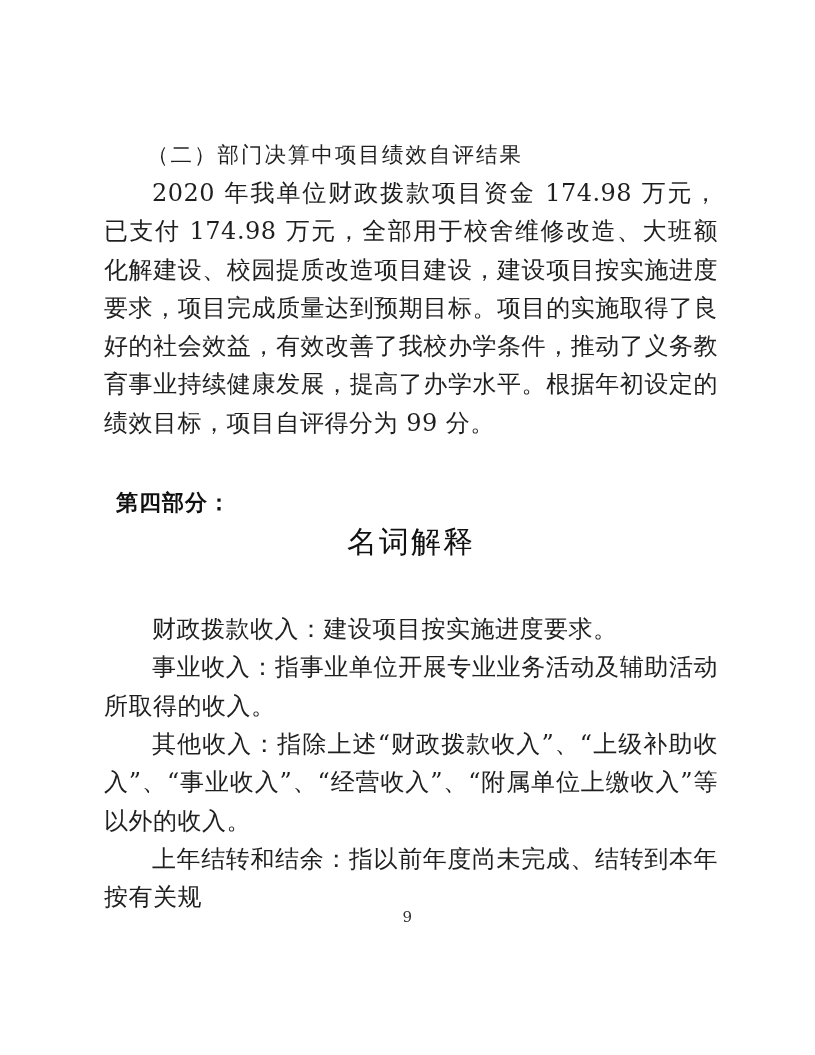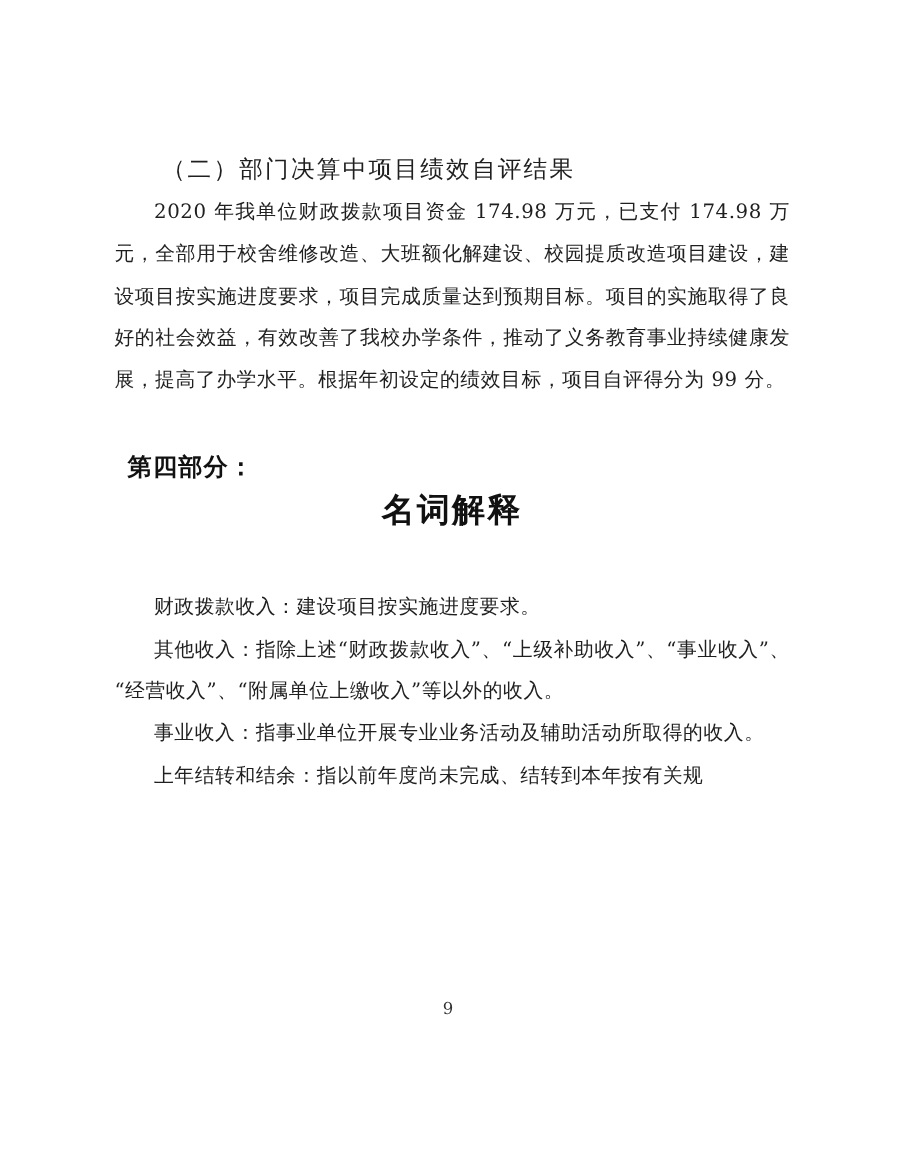--- a/index.html
+++ b/index.html
@@ -26,42 +26,42 @@
   .heading {
     margin: 0;
     font-size: 21.5px;
     line-height: 38px;
     text-indent: 2em;
     letter-spacing: 2px;
     font-weight: normal;
   }
   .body-text {
     margin: 0;
-    font-size: 18px;
+    font-size: 24px;
     line-height: 38.3px;
     text-indent: 2em;
     text-align: justify;
     text-justify: inter-character;
     letter-spacing: 0.5px;
     word-break: normal;
   }
   .part-label {
     margin: 46px 0 0 12px;
     font-family: "DejaVu Sans", "Liberation Sans", sans-serif;
     font-weight: 600;
     font-size: 22px;
     line-height: 30px;
     color: #111111;
     letter-spacing: 1px;
   }
   .part-title {
     margin: 6px 0 0 0;
     font-size: 30px;
     line-height: 36px;
-    font-weight: 700;
+    font-weight: 400;
     text-align: center;
     color: #111111;
     letter-spacing: 2px;
   }
   .definitions {
     margin-top: 50px;
   }
   .page-number {
     position: absolute;
     left: 0;
@@ -82,20 +82,20 @@
     <p class="heading">（二）部门决算中项目绩效自评结果</p>
 
     <p class="body-text">2020 年我单位财政拨款项目资金 174.98 万元，已支付 174.98 万元，全部用于校舍维修改造、大班额化解建设、校园提质改造项目建设，建设项目按实施进度要求，项目完成质量达到预期目标。项目的实施取得了良好的社会效益，有效改善了我校办学条件，推动了义务教育事业持续健康发展，提高了办学水平。根据年初设定的绩效目标，项目自评得分为 99 分。</p>
 
     <p class="part-label">第四部分：</p>
 
     <h1 class="part-title">名词解释</h1>
 
     <div class="definitions">
       <p class="body-text">财政拨款收入：建设项目按实施进度要求。</p>
+      <p class="body-text">事业收入：指事业单位开展专业业务活动及辅助活动所取得的收入。</p>
       <p class="body-text">其他收入：指除上述“财政拨款收入”、“上级补助收入”、“事业收入”、“经营收入”、“附属单位上缴收入”等以外的收入。</p>
-      <p class="body-text">事业收入：指事业单位开展专业业务活动及辅助活动所取得的收入。</p>
       <p class="body-text">上年结转和结余：指以前年度尚未完成、结转到本年按有关规</p>
     </div>
   </div>
 
   <div class="page-number">9</div>
 </div>
 
 </body></html>

